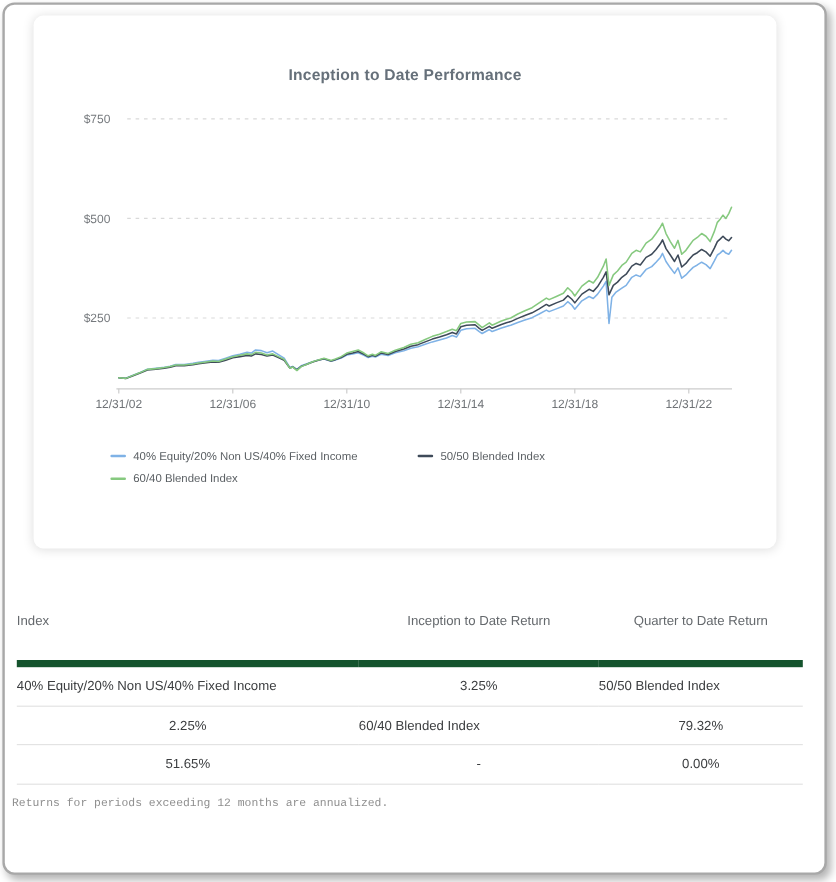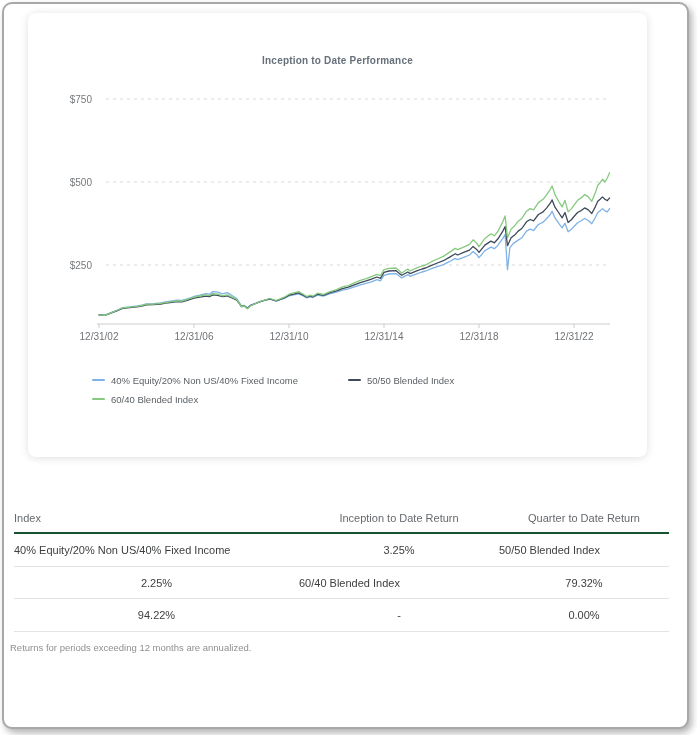--- a/index.html
+++ b/index.html
@@ -9,40 +9,40 @@
     background:#fff; border:2px solid #a8a8a8; border-radius:10px;
     box-shadow:3px 4px 7px rgba(0,0,0,0.30); overflow:hidden;
   }
   .card {
     position:absolute; left:24px; top:9px; width:619px; height:444px;
     background:#fff; border-radius:8px;
     box-shadow:0 1px 9px rgba(0,0,0,0.13);
   }
   .chart-title {
     position:absolute; top:42px; left:0; width:100%;
-    text-align:center; font-size:10px; font-weight:700; color:#66707a;
+    text-align:center; font-size:13px; font-weight:700; color:#66707a;
     letter-spacing:0.2px;
   }
   svg.chart { position:absolute; left:0; top:0; }
   .legend-item { position:absolute; display:flex; align-items:center; height:14px; cursor:pointer; }
   .legend-swatch { display:inline-block; width:13px; height:2px; margin-right:6px; border-radius:1px; }
   .legend-label { font-size:9.5px; color:#5a5f63; white-space:nowrap; }
 
   .table-wrap { position:absolute; left:4px; right:4px; top:496px; }
   .grid-table { display:grid; grid-template-columns:1fr 200px 170px; padding:0 14px 0 6px; }
   .th {
-    font-size:11px; color:#65696d; padding:12px 0 8px 0;
-    border-bottom:2px solid #14532d;
+    font-size:11px; color:#65696d; padding:12px 0 26px 0;
+    border-bottom:6px solid #14532d;
   }
   .td {
     font-size:11px; color:#3c3e40; height:32.5px; line-height:32.5px;
     border-bottom:1px solid #e3e3e3; white-space:nowrap; overflow:hidden;
   }
   .num { text-align:center; }
-  .footnote { font-size:9.5px; color:#8f8f8f; padding:10px 0 0 2px; }
+  .footnote { font-size:9.5px; color:#8f8f8f; padding:10px 0 0 2px;font-family:Liberation Mono, monospace; }
 </style>
 </head>
 <body>
 
 <div class="window">
 
   <div class="card">
     <div class="chart-title">Inception to Date Performance</div>
     <svg class="chart" id="chart-svg" width="619" height="444">
         <line x1="78" y1="86" x2="580" y2="86" stroke="#d9d9d9" stroke-width="1" stroke-dasharray="3,4"></line>
@@ -90,21 +90,21 @@
       <div class="th num">Quarter to Date Return</div>
 
       <div class="td">40% Equity/20% Non US/40% Fixed Income</div>
       <div class="td num">3.25%</div>
 
       <div class="td">50/50 Blended Index</div>
       <div class="td num">2.25%</div>
 
       <div class="td">60/40 Blended Index</div>
       <div class="td num">79.32%</div>
-      <div class="td num">94.22%</div>
+      <div class="td num">51.65%</div>
 
       <div class="td num">-</div>
       <div class="td num">0.00%</div>
     </div>
     <div class="footnote">Returns for periods exceeding 12 months are annualized.</div>
   </div>
 
 </div>
 
 </body></html>

